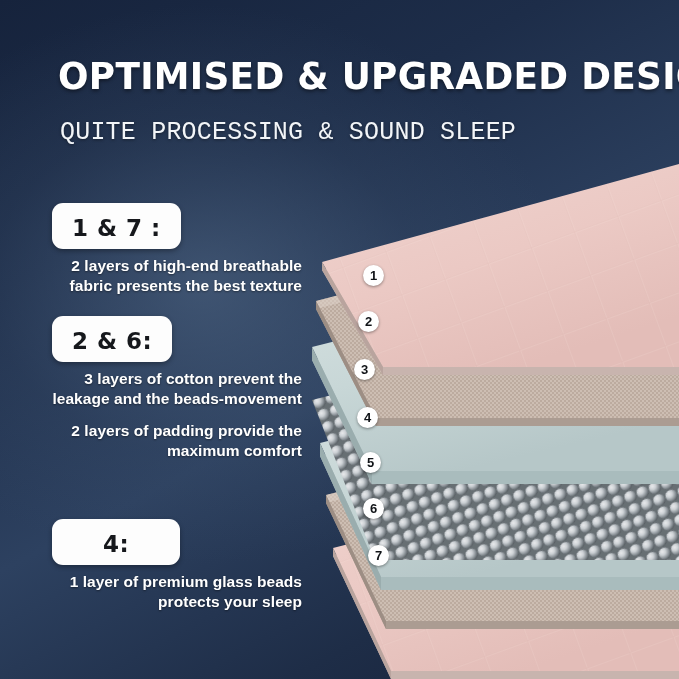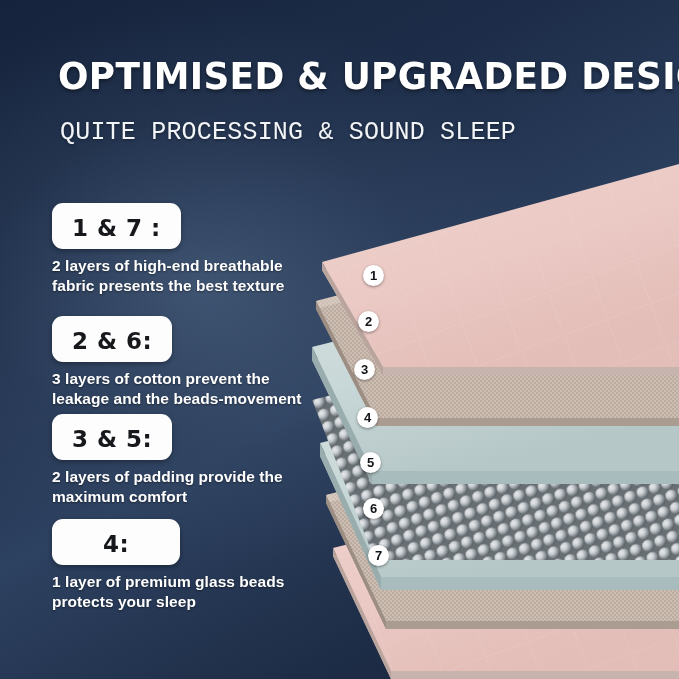--- a/index.html
+++ b/index.html
@@ -50,20 +50,21 @@
   .chip.center{text-align:center;min-width:88px;}
   .desc{
     margin-top:7px;
     color:#ffffff;
     font-size:15.5px;font-weight:bold;
     line-height:1.30;
     letter-spacing:0.05px;
     font-family:"Liberation Sans",sans-serif;
     text-shadow:0 1px 2px rgba(0,0,0,.45);
     max-width:250px;
+    text-align:right;
   }
 
   
   #stack{position:absolute;left:0;top:0;width:679px;height:679px;}
 
   
   .badge{
     position:absolute;
     width:21px;height:21px;border-radius:50%;
     background:#ffffff;
@@ -87,21 +88,20 @@
     <div class="chip">1 &amp; 7 :</div>
     <div class="desc">2 layers of high-end breathable fabric presents the best texture</div>
   </div>
 
   <div class="info" style="top:316px">
     <div class="chip">2 &amp; 6:</div>
     <div class="desc">3 layers of cotton prevent the leakage and the beads-movement</div>
   </div>
 
   <div class="info" style="top:414px">
-    <div class="chip">3 &amp; 5:</div>
     <div class="desc">2 layers of padding provide the maximum comfort</div>
   </div>
 
   <div class="info" style="top:519px">
     <div class="chip center">4:</div>
     <div class="desc">1 layer of premium glass beads protects your sleep</div>
   </div>
 
   <div id="stack">
     <svg width="679" height="679" viewBox="0 0 679 679">

